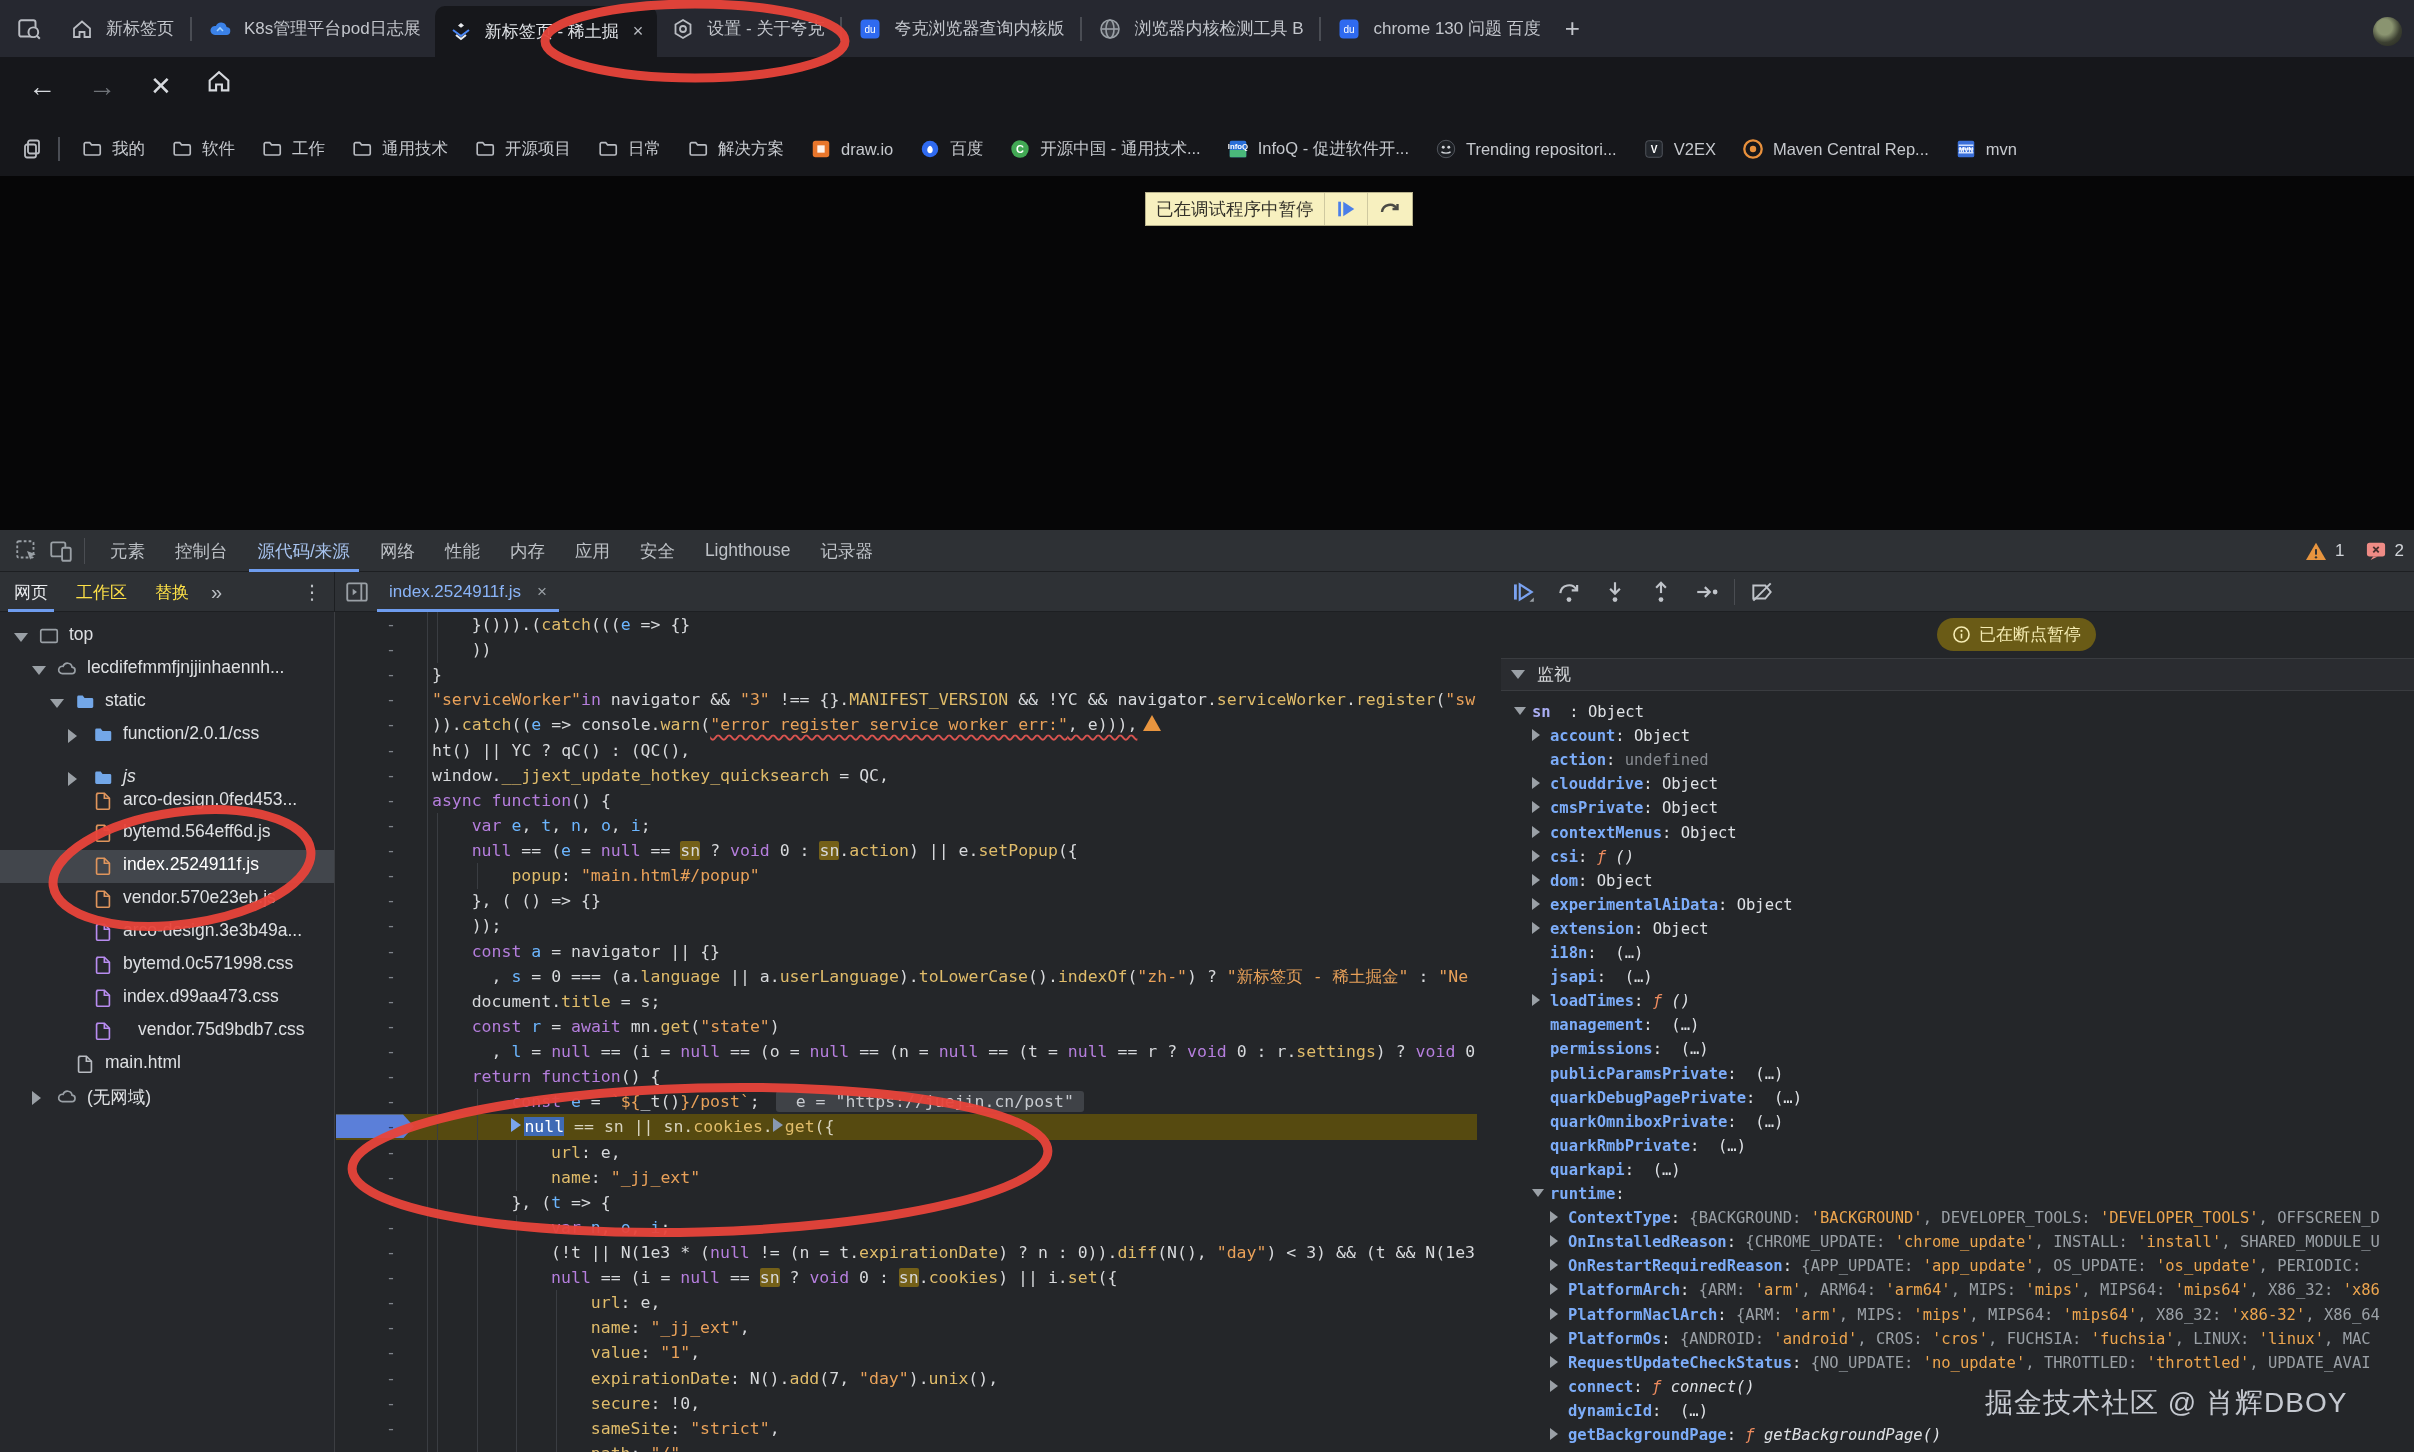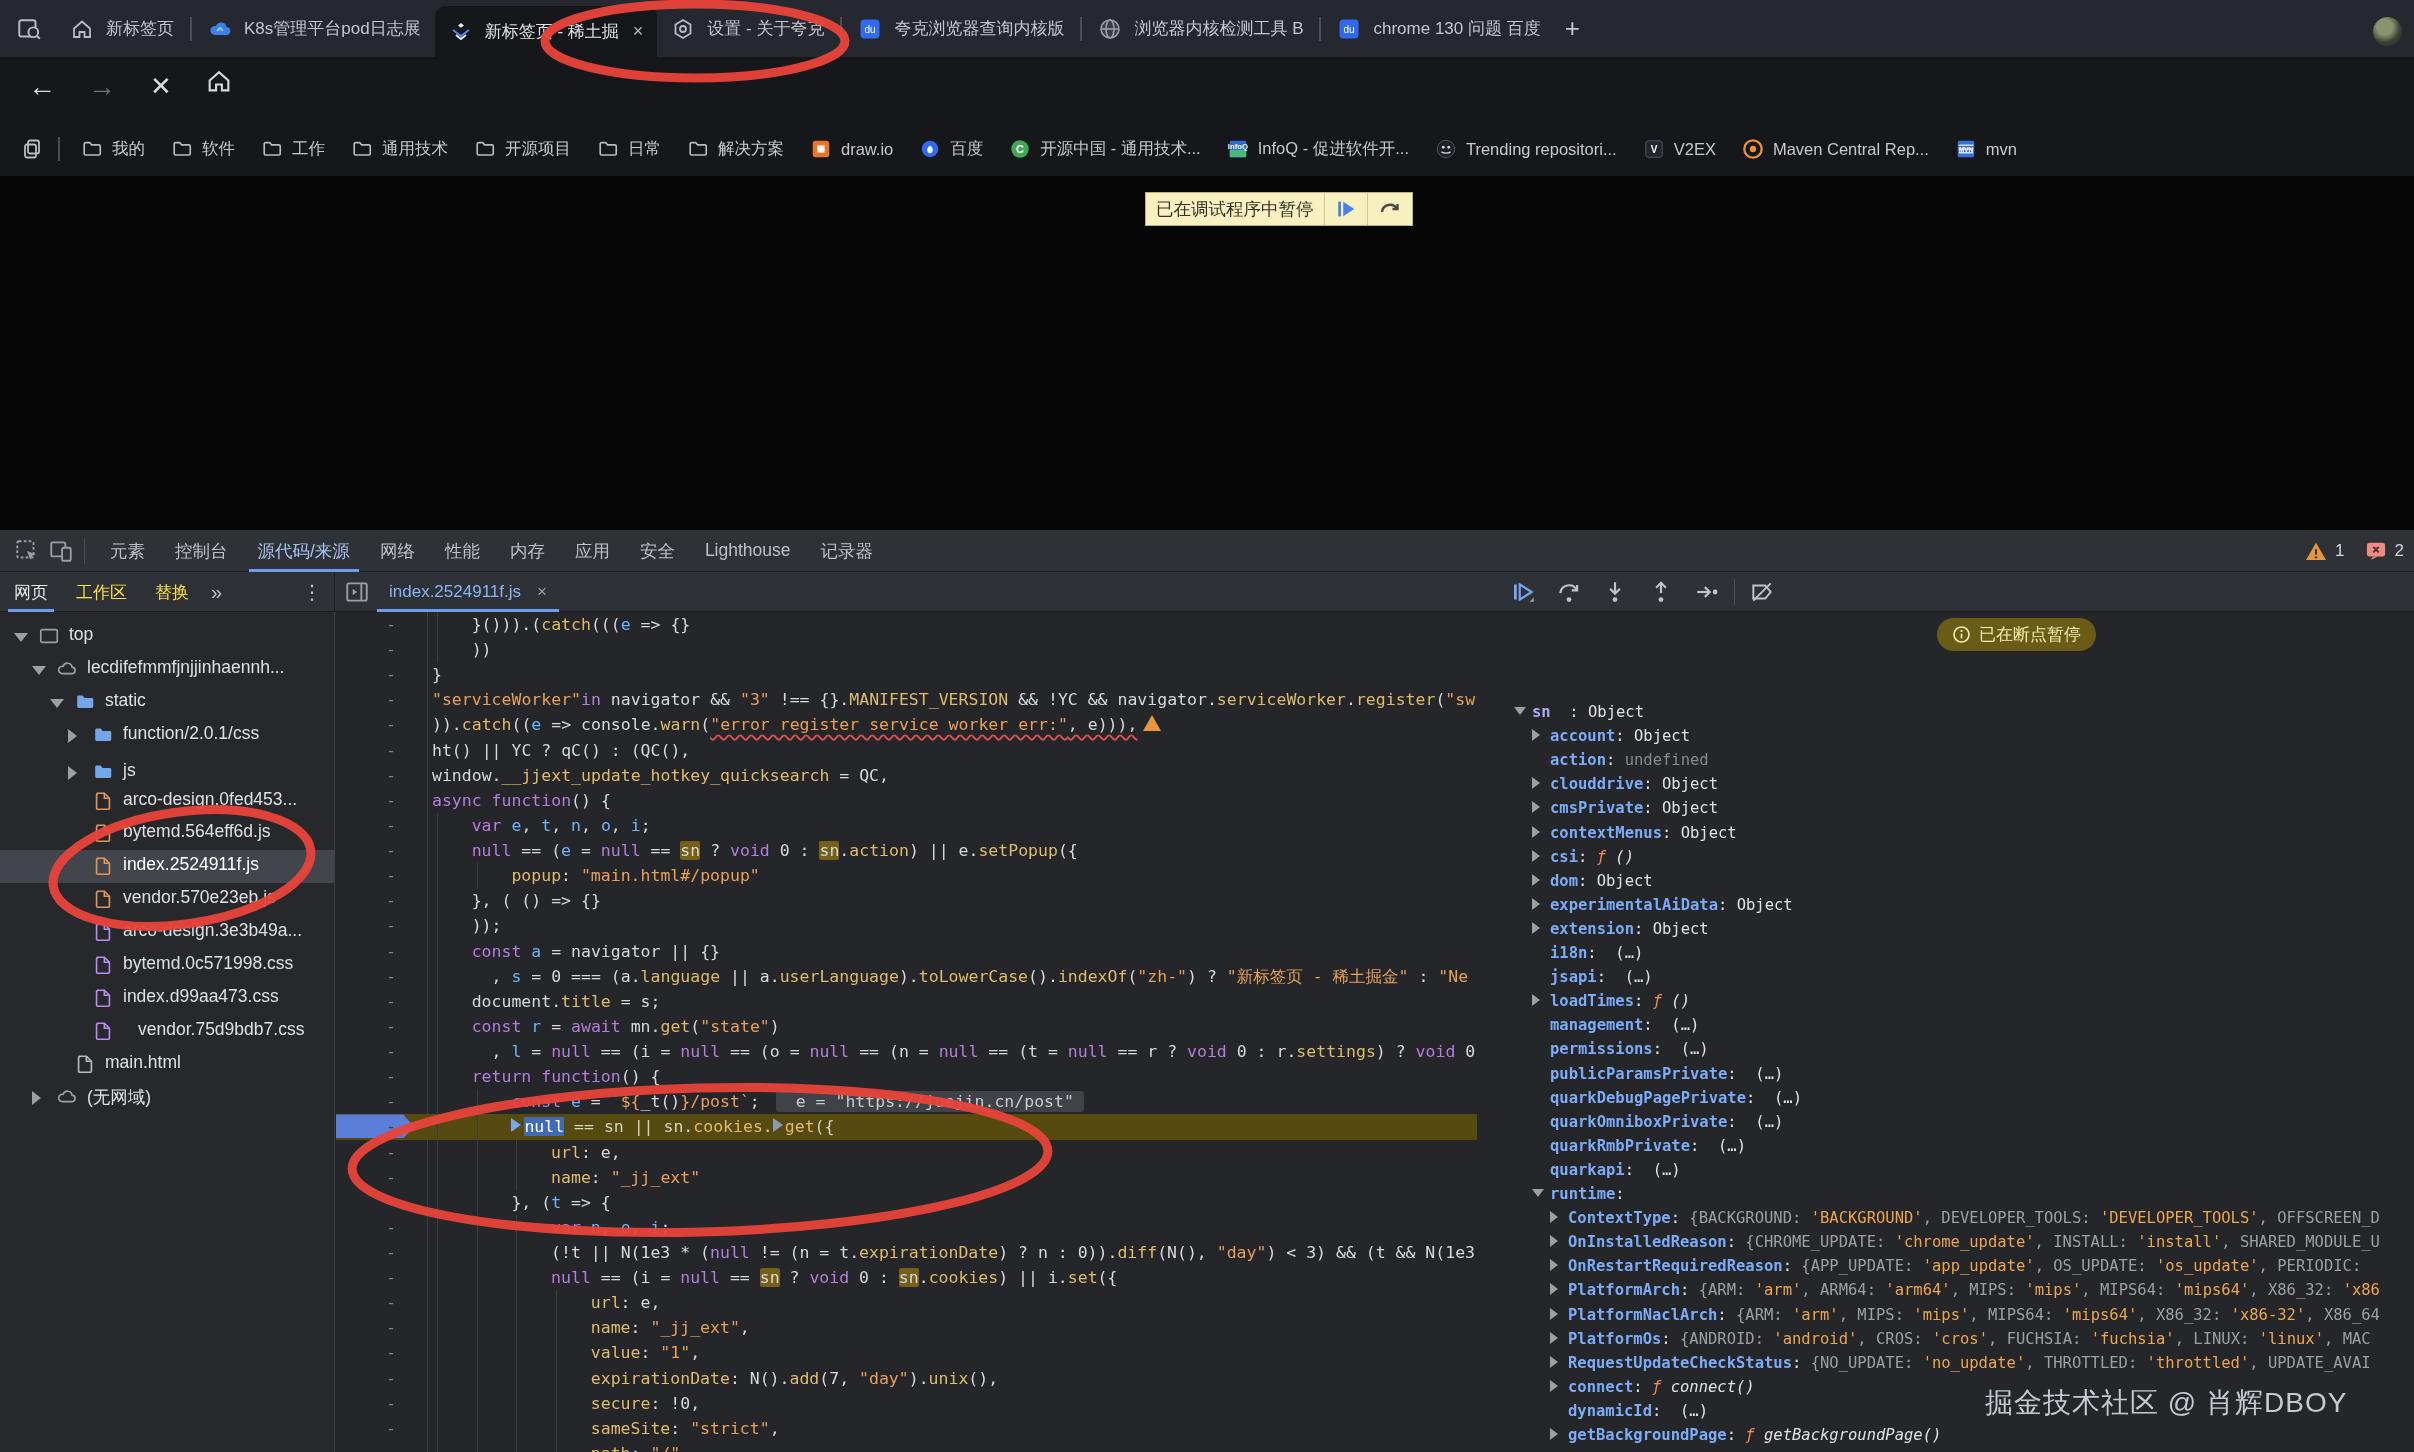--- a/index.html
+++ b/index.html
@@ -550,21 +550,21 @@
         </div>
         <div class="trow" style="top: 106.7px;">
           <span class="tarrow closed" style="left:68px;top:10px"></span>
           <span class="ticon" style="left:92px">
             <svg class="icon" viewBox="0 0 24 24">
               <path d="M3.5 6.5a1.5 1.5 0 0 1 1.5-1.5h4.5l2 2.5h8a1.5 1.5 0 0 1 1.5 1.5v8a1.5 1.5 0 0 1-1.5 1.5H5a1.5 1.5 0 0 1-1.5-1.5z" fill="#73a7e8"></path>
             </svg>
           </span>
           <span class="tlabel" style="left:123px">function/2.0.1/css</span>
         </div>
-        <div class="trow" style="top: 144px;">
+        <div class="trow" style="top: 150px; font-style: italic;">
           <span class="tarrow closed" style="left:68px;top:10px"></span>
           <span class="ticon" style="left:92px">
             <svg class="icon" viewBox="0 0 24 24">
               <path d="M3.5 6.5a1.5 1.5 0 0 1 1.5-1.5h4.5l2 2.5h8a1.5 1.5 0 0 1 1.5 1.5v8a1.5 1.5 0 0 1-1.5 1.5H5a1.5 1.5 0 0 1-1.5-1.5z" fill="#73a7e8"></path>
             </svg>
           </span>
           <span class="tlabel" style="left:123px">js</span>
         </div>
         <div class="trow" style="top: 172.5px;">
           <span class="ticon" style="left:92px">
@@ -701,20 +701,24 @@
       <div id="bpbadge">
         <span style="width:19px;height:19px;display:inline-block">
             <svg class="icon" viewBox="0 0 24 24" fill="none" stroke="#f5ecb3" stroke-width="2">
               <circle cx="12" cy="12" r="9.5"></circle>
               <path d="M12 11v6"></path>
               <circle cx="12" cy="7.5" r="1.4" fill="#f5ecb3" stroke="none"></circle>
             </svg>
           </span>
         <span>已在断点暂停</span>
       </div>
+      <div id="watchhdr">
+        <span class="wa"></span>
+        <span>监视</span>
+      </div>
       <div id="watch-container">
           <div class="wrow" style="top: 88px; left: 0px;"><span class="warr open" style="left:13px"></span><span style="position:absolute;left:31px"><span class="wexpr">sn</span><span class="">  : Object</span></span></div>
           <div class="wrow" style="top: 112.1px; left: 0px;"><span class="warr closed" style="left:31px"></span><span style="position:absolute;left:49px"><span class="wname">account</span><span class="">: Object</span></span></div>
           <div class="wrow" style="top: 136.2px; left: 0px;"><span style="position:absolute;left:49px"><span class="wname">action</span><span class="">: </span><span class="wu">undefined</span></span></div>
           <div class="wrow" style="top: 160.3px; left: 0px;"><span class="warr closed" style="left:31px"></span><span style="position:absolute;left:49px"><span class="wname">clouddrive</span><span class="">: Object</span></span></div>
           <div class="wrow" style="top: 184.4px; left: 0px;"><span class="warr closed" style="left:31px"></span><span style="position:absolute;left:49px"><span class="wname">cmsPrivate</span><span class="">: Object</span></span></div>
           <div class="wrow" style="top: 208.5px; left: 0px;"><span class="warr closed" style="left:31px"></span><span style="position:absolute;left:49px"><span class="wname">contextMenus</span><span class="">: Object</span></span></div>
           <div class="wrow" style="top: 232.6px; left: 0px;"><span class="warr closed" style="left:31px"></span><span style="position:absolute;left:49px"><span class="wname">csi</span><span class="">: </span><span class="wf">ƒ</span><span class="wfi"> ()</span></span></div>
           <div class="wrow" style="top: 256.7px; left: 0px;"><span class="warr closed" style="left:31px"></span><span style="position:absolute;left:49px"><span class="wname">dom</span><span class="">: Object</span></span></div>
           <div class="wrow" style="top: 280.8px; left: 0px;"><span class="warr closed" style="left:31px"></span><span style="position:absolute;left:49px"><span class="wname">experimentalAiData</span><span class="">: Object</span></span></div>

